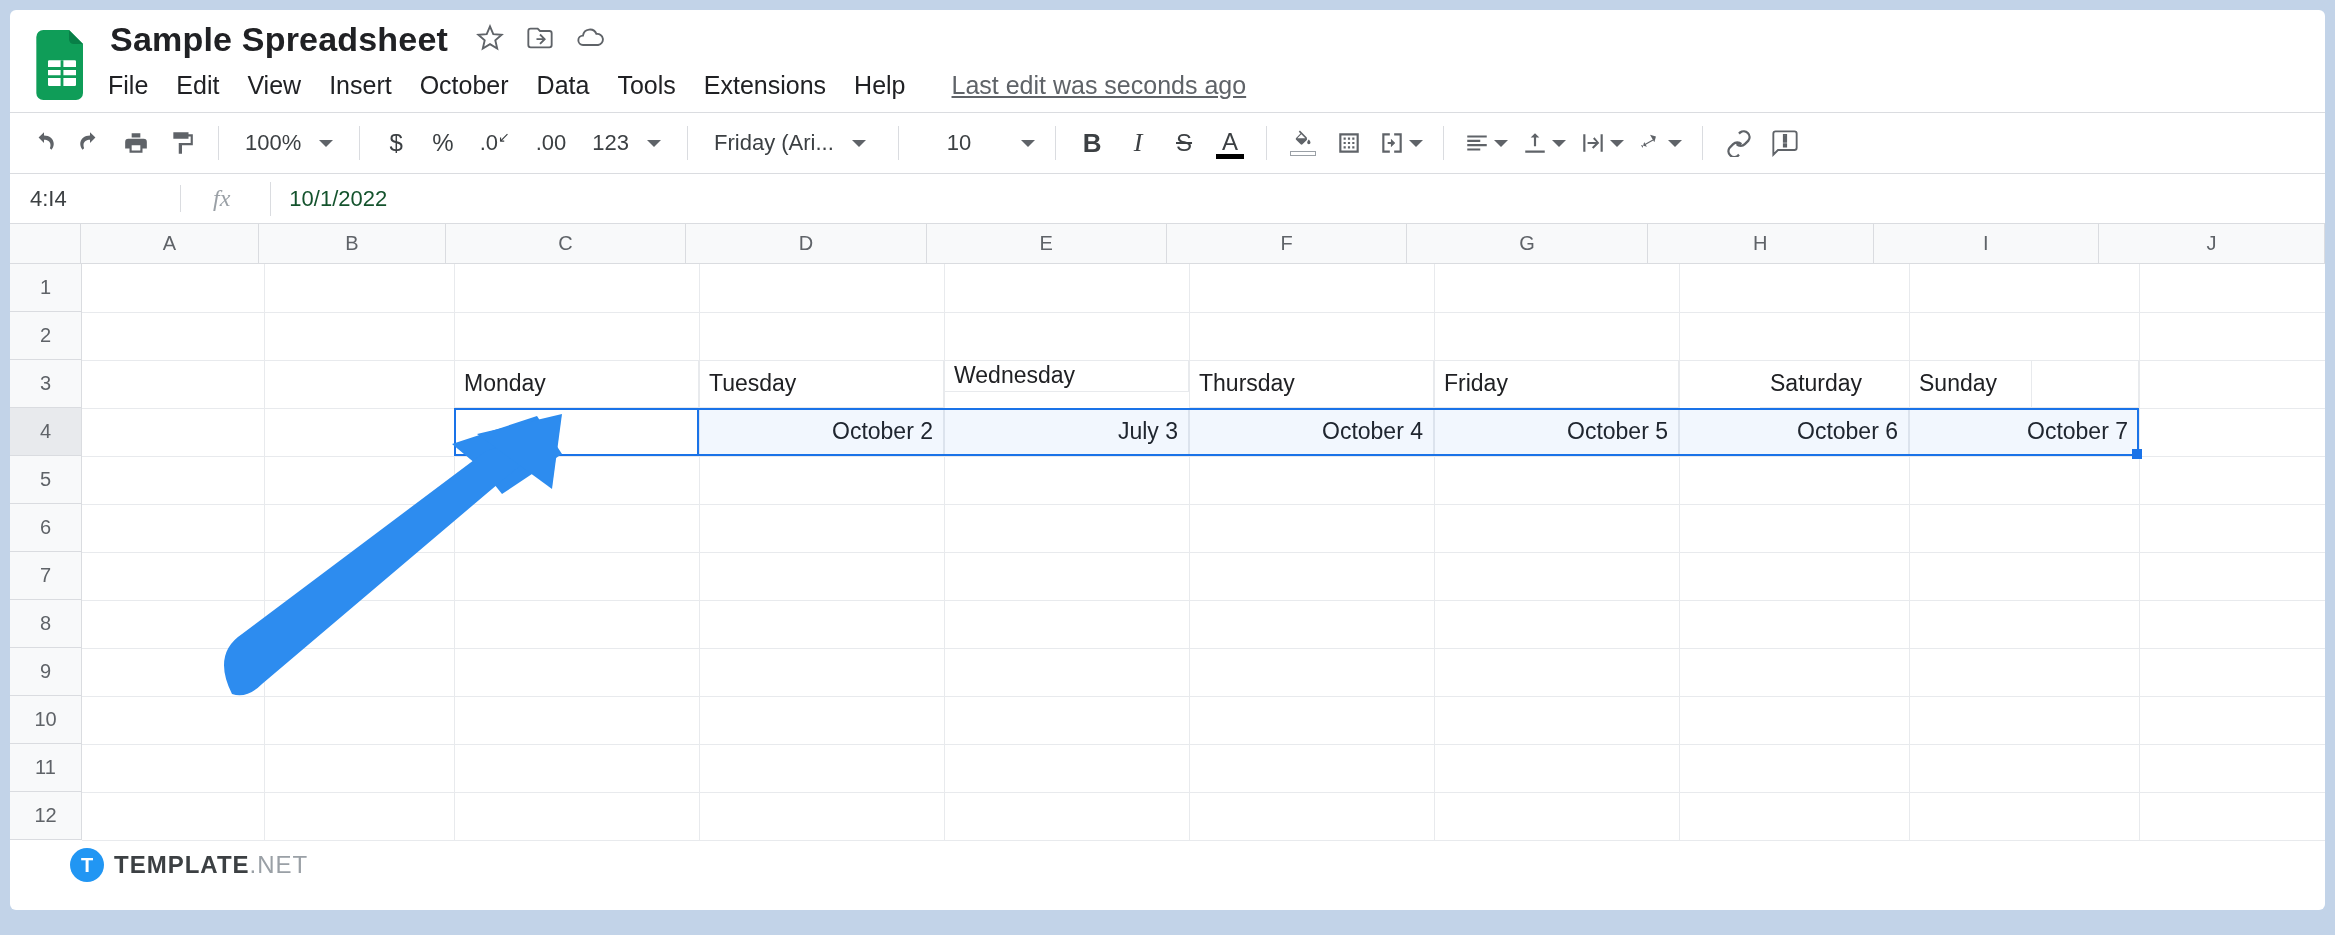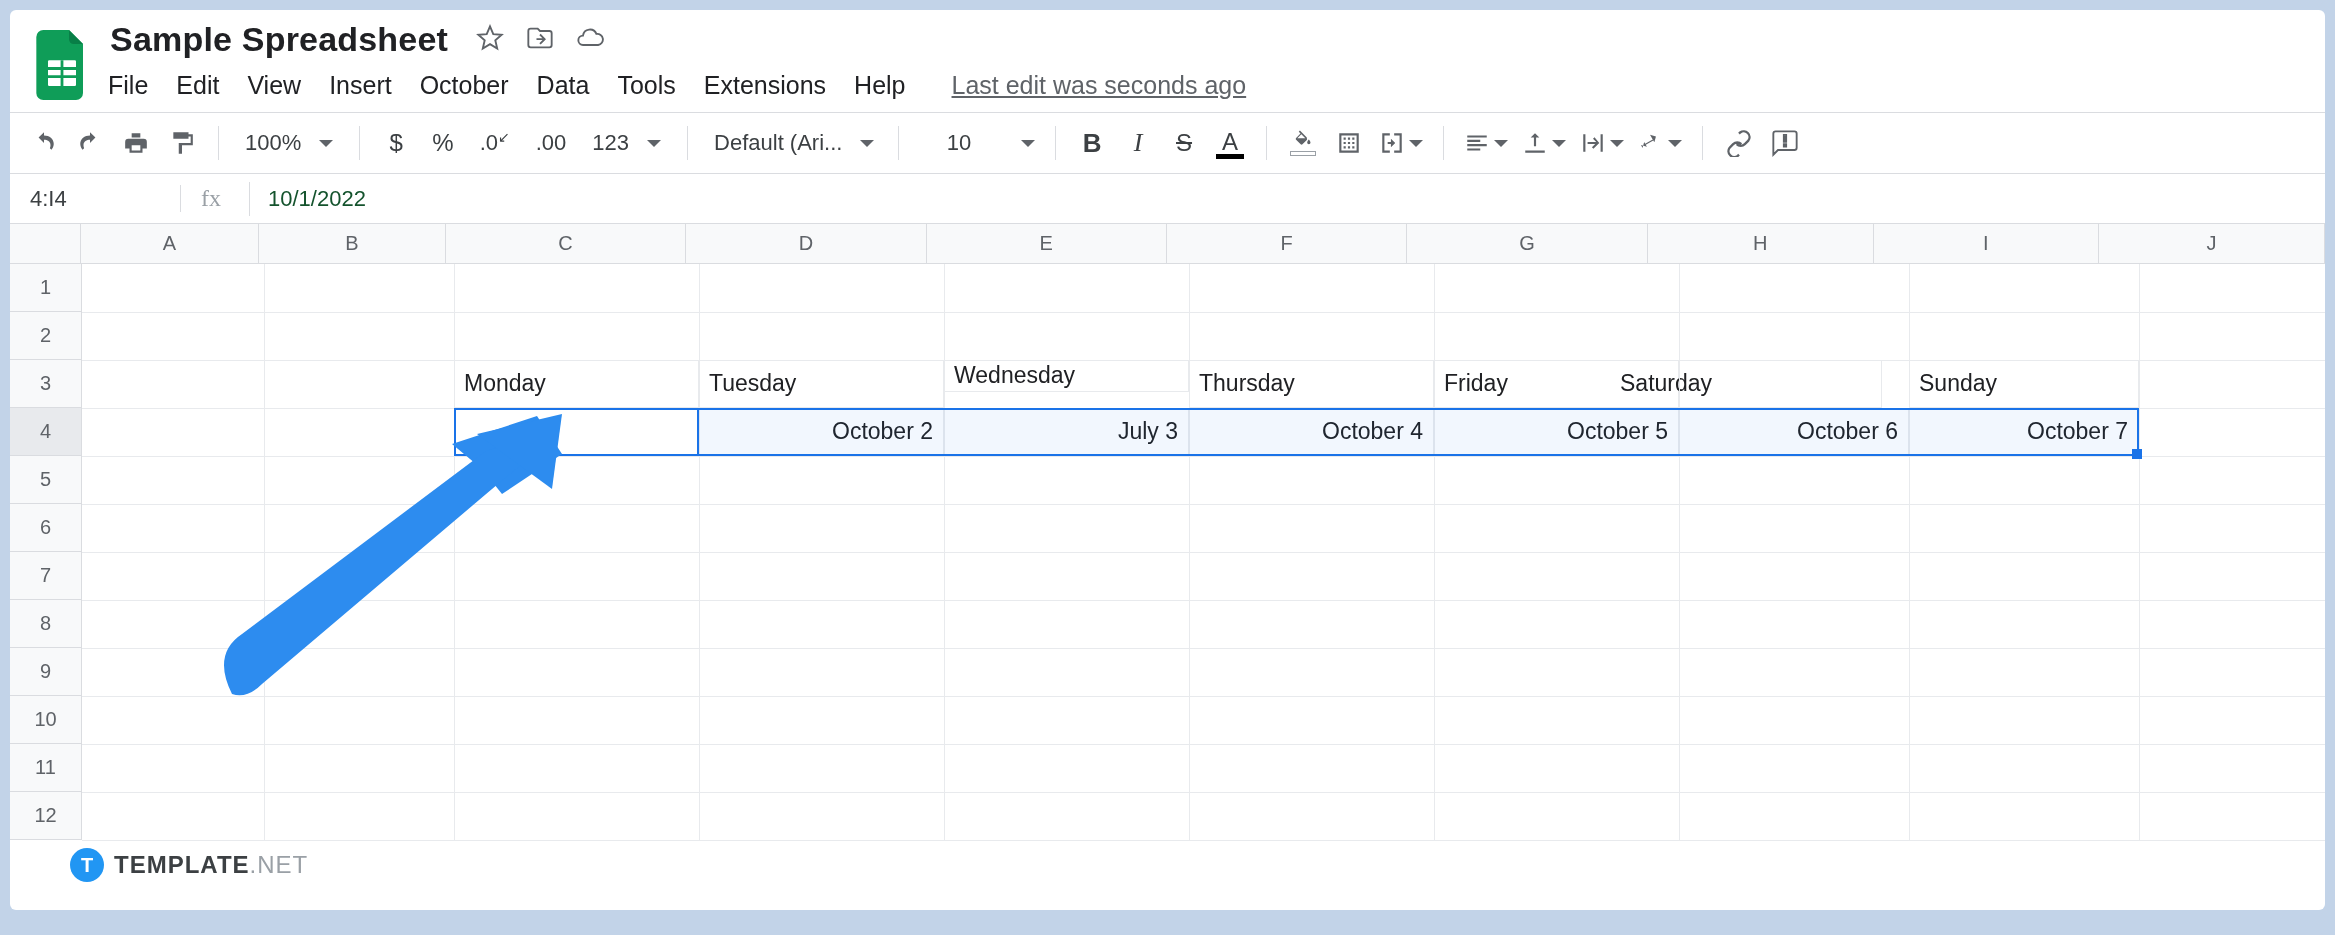--- a/index.html
+++ b/index.html
@@ -108,24 +108,25 @@
   .name-box {
     width: 160px;
     display: flex;
     align-items: center;
     justify-content: space-between;
     font-size: 22px;
     color: #3c4043;
     padding: 0 10px;
   }
   .fx-label {
+    font-style: italic;
     font-family: Georgia, serif;
     font-size: 24px;
     color: #9aa0a6;
-    padding: 0 20px;
+    padding: 0 32px;
     border-left: 1px solid #dadce0;
   }
   .fx-sep { width:1px; height:34px; background:#dadce0; margin:0 8px;}
   .formula-value { font-size: 22px; color: #14532d; padding-left: 10px; }
   .grid-area { position: relative; display: flex; height: calc(100% - 260px); }
   .col-headers {
     position: absolute;
     top: 0; left: 0; right: 0;
     display: flex;
     height: 40px;
@@ -319,21 +320,21 @@
       </div>
     <div class="tb-btn tb-text">
         <span style="font-size:22px">.00</span>
       </div>
     <div class="tb-text">
         <span>123</span>
         <span class="dropdown-caret"></span>
       </div>
     <div class="sep"></div>
     <div class="tb-text font-name">
-        <span>Default (Ari...</span>
+        <span>Friday (Ari...</span>
         <span class="dropdown-caret"></span>
       </div>
     <div class="sep"></div>
     <div class="tb-text" style="width:80px;justify-content:center">
         <span>10</span>
       </div>
     <span class="dropdown-caret"></span>
     <div class="sep"></div>
     <div class="tb-btn">
         <span style="font-weight:900;font-size:26px;color:#3c4043">B</span>
@@ -445,21 +446,21 @@
       <div class="row-header">12</div>
     </div>
 
     <div class="cells">
 
       <div class="cell left" style="left:372px;top:96px;width:245px;height:48px">Monday</div>
       <div class="cell left" style="left:617px;top:96px;width:245px;height:48px">Tuesday</div>
       <div class="cell left" style="left:862px;top:96px;width:245px;height:32px">Wednesday</div>
       <div class="cell left" style="left:1107px;top:96px;width:245px;height:48px">Thursday</div>
       <div class="cell left" style="left:1352px;top:96px;width:245px;height:48px">Friday</div>
-      <div class="cell left" style="left:1528px;top:96px;width:272px;height:48px">Saturday</div>
+      <div class="cell left" style="left:1678px;top:96px;width:272px;height:48px">Saturday</div>
       <div class="cell left" style="left:1827px;top:96px;width:230px;height:48px">Sunday</div>
 
       <div class="cell right" style="left:372px;top:144px;width:245px;height:48px">October 1</div>
       <div class="cell right" style="left:617px;top:144px;width:245px;height:48px">October 2</div>
       <div class="cell right" style="left:862px;top:144px;width:245px;height:48px">July 3</div>
       <div class="cell right" style="left:1107px;top:144px;width:245px;height:48px">October 4</div>
       <div class="cell right" style="left:1352px;top:144px;width:245px;height:48px">October 5</div>
       <div class="cell right" style="left:1597px;top:144px;width:230px;height:48px">October 6</div>
       <div class="cell right" style="left:1827px;top:144px;width:230px;height:48px">October 7</div>
 

